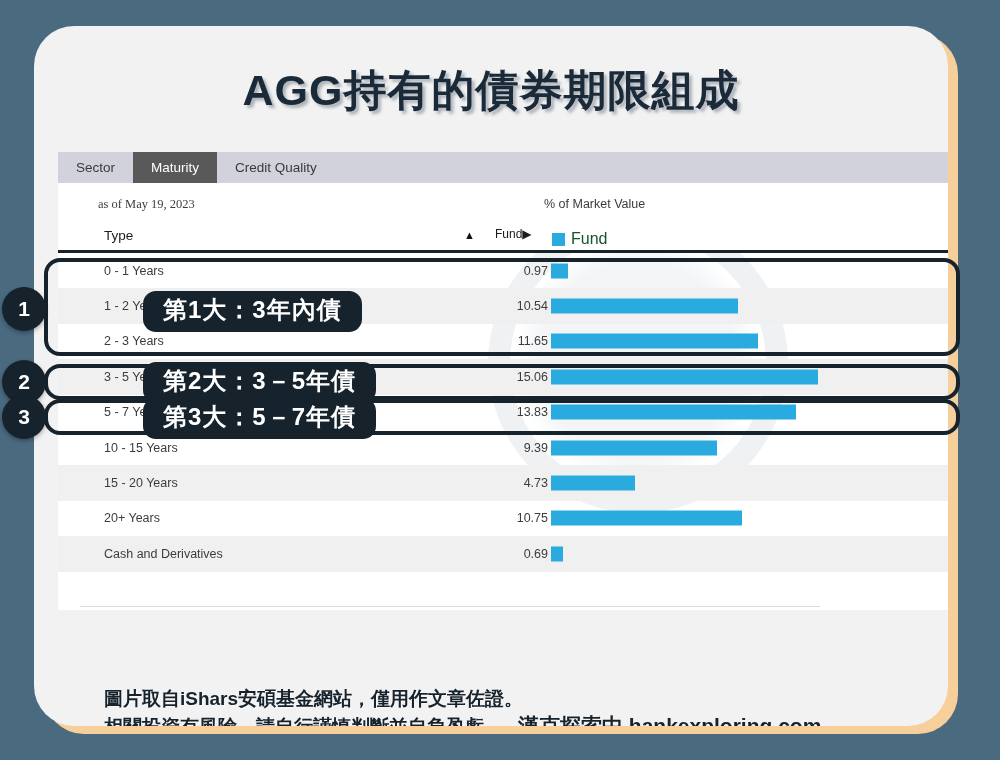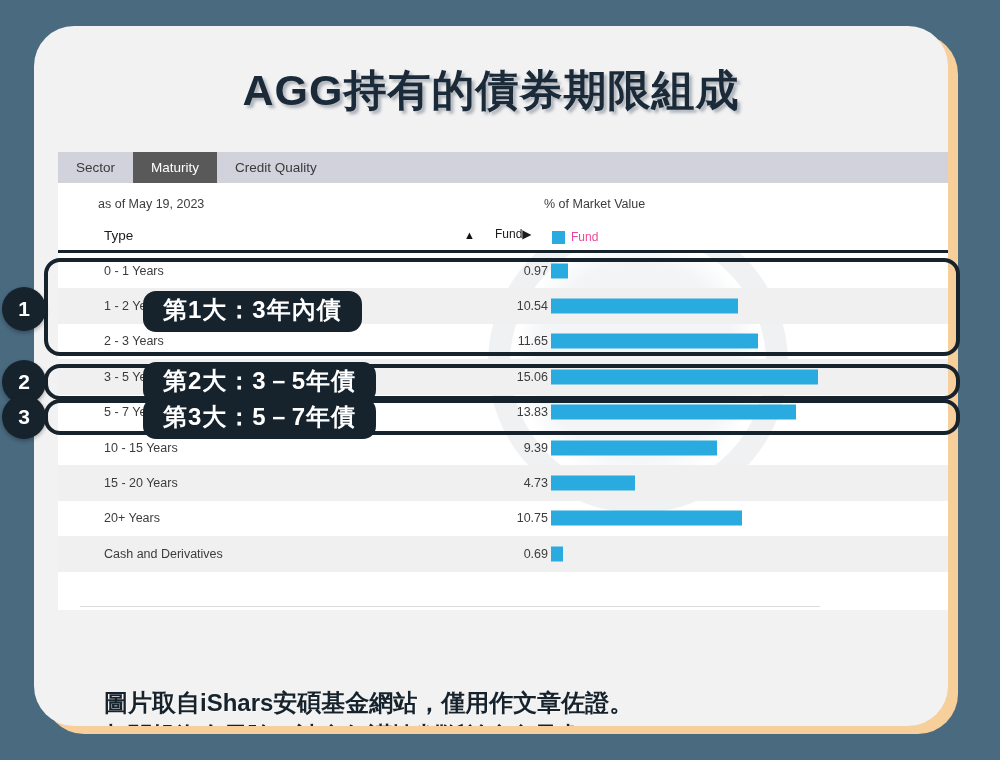--- a/index.html
+++ b/index.html
@@ -102,20 +102,21 @@
   .meta {
     position: relative;
     height: 38px;
     background: #fff;
   }
   .asof {
     position: absolute;
     left: 40px; top: 14px;
     font-size: 12.5px;
     color: #3c3c3c;
+    font-family: Liberation Serif, serif;
   }
   .pctlabel {
     position: absolute;
     left: 486px; top: 14px;
     font-size: 12.5px;
     color: #3c3c3c;
   }
 
   
   .thead {
@@ -149,21 +150,21 @@
     position: absolute;
     left: 494px; top: 9px;
     display: flex;
     align-items: center;
     gap: 6px;
   }
   .legend-swatch {
     width: 13px; height: 13px;
     background: #29abdf;
   }
-  .legend-text { font-size: 12px; color: #ec4899; }
+  .legend-text { font-size: 16px; color: #14532d; }
 
   
   .tbody {
     position: relative;
     background: #fff;
     height: 354px;
     overflow: hidden;
   }
   .watermark {
     position: absolute;
@@ -268,21 +269,21 @@
   }
 
   
   .footer {
     position: absolute;
     left: 70px;
     top: 660px;
     width: 880px;
   }
   .foot-line {
-    font-size: 24px;
+    font-size: 19px;
     font-weight: bold;
     color: #17232c;
     white-space: nowrap;
     line-height: 1.38;
     text-shadow: 1px 1px 1px rgba(255,255,255,.5);
   }
   .foot-row2 {
     display: flex;
     align-items: baseline;
     gap: 34px;

